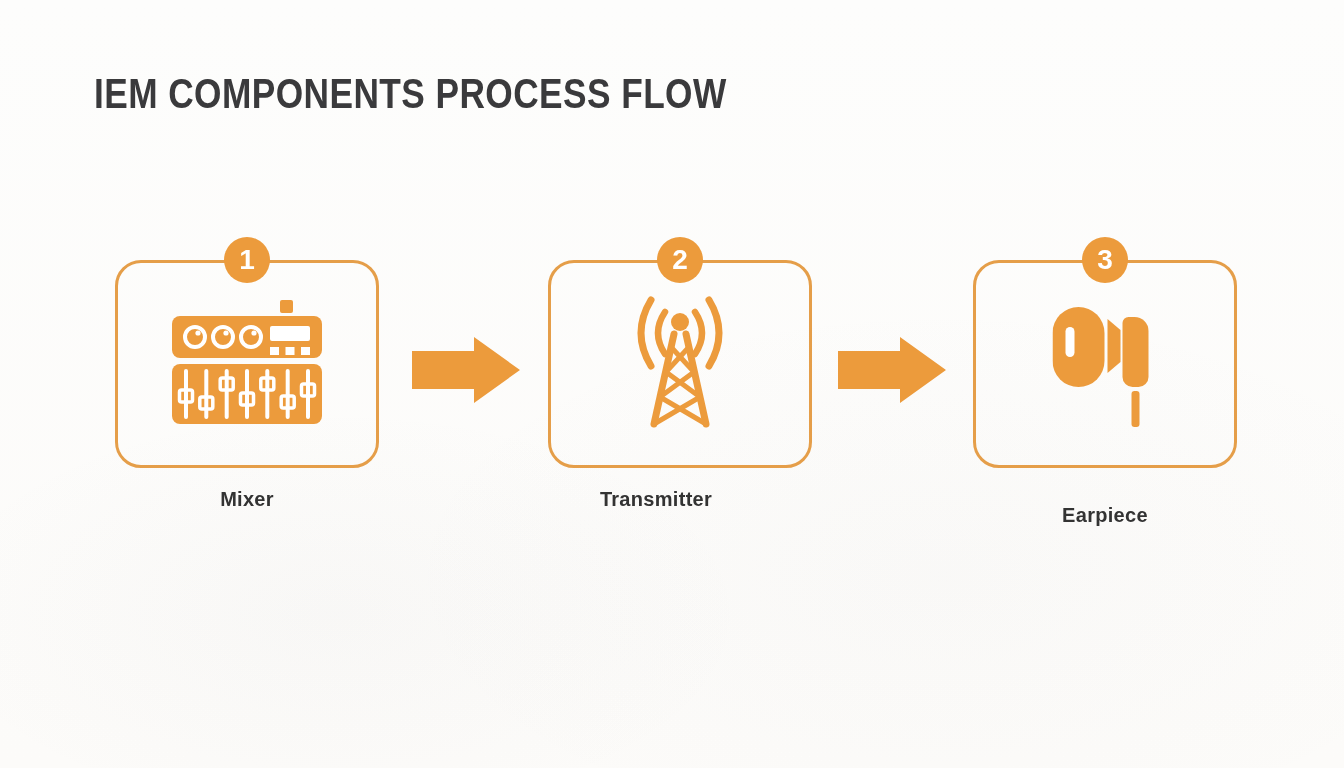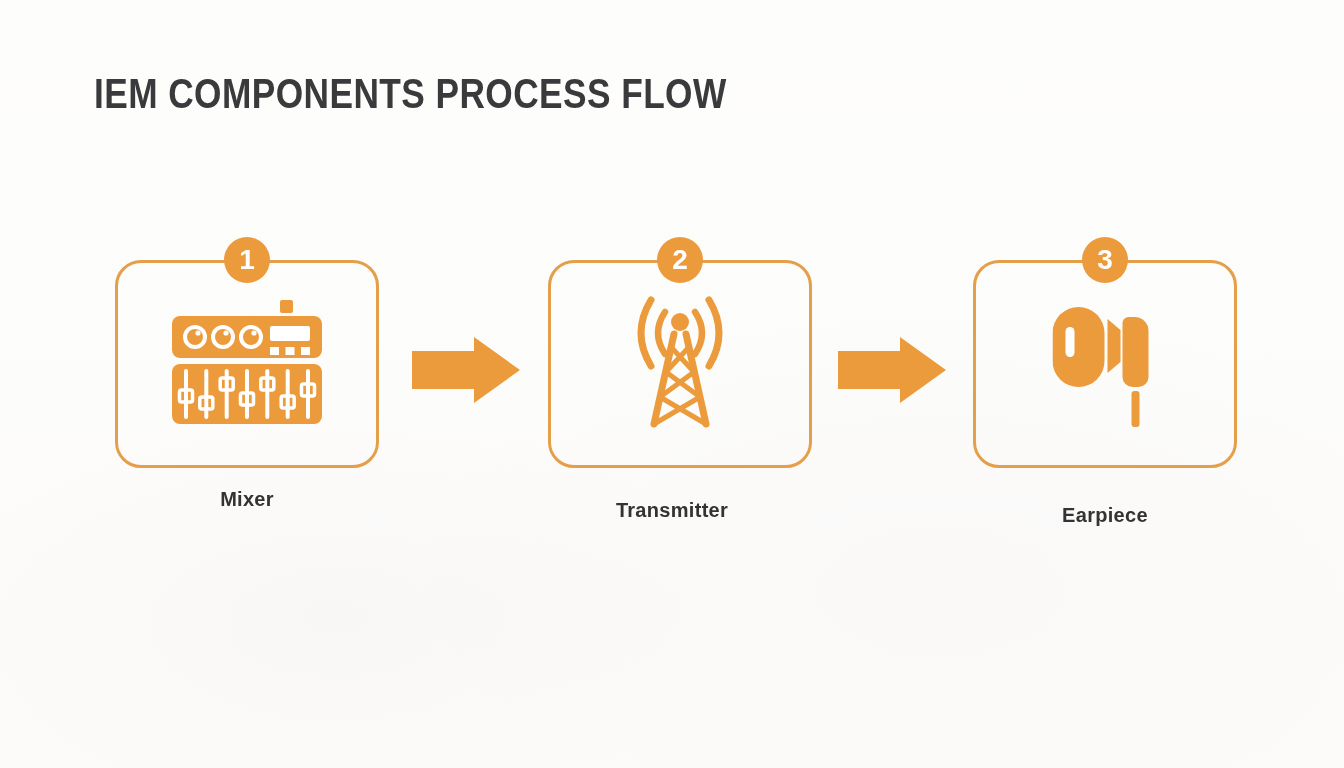--- a/index.html
+++ b/index.html
@@ -79,21 +79,21 @@
     position: absolute;
     top: 488px;
     width: 264px;
     text-align: center;
     font-size: 20px;
     font-weight: bold;
     color: var(--label);
     letter-spacing: 0.3px;
   }
   .label-1 { left: 115px; }
-  .label-2 { left: 540px; margin-top: 11px; }
+  .label-2 { left: 524px; }
   .label-3 { left: 973px; margin-top: 16px; }
   .arrow {
     position: absolute;
     top: 337px;
     width: 108px;
     height: 66px;
   }
   .arrow-1 { left: 412px; }
   .arrow-2 { left: 838px; }
   

